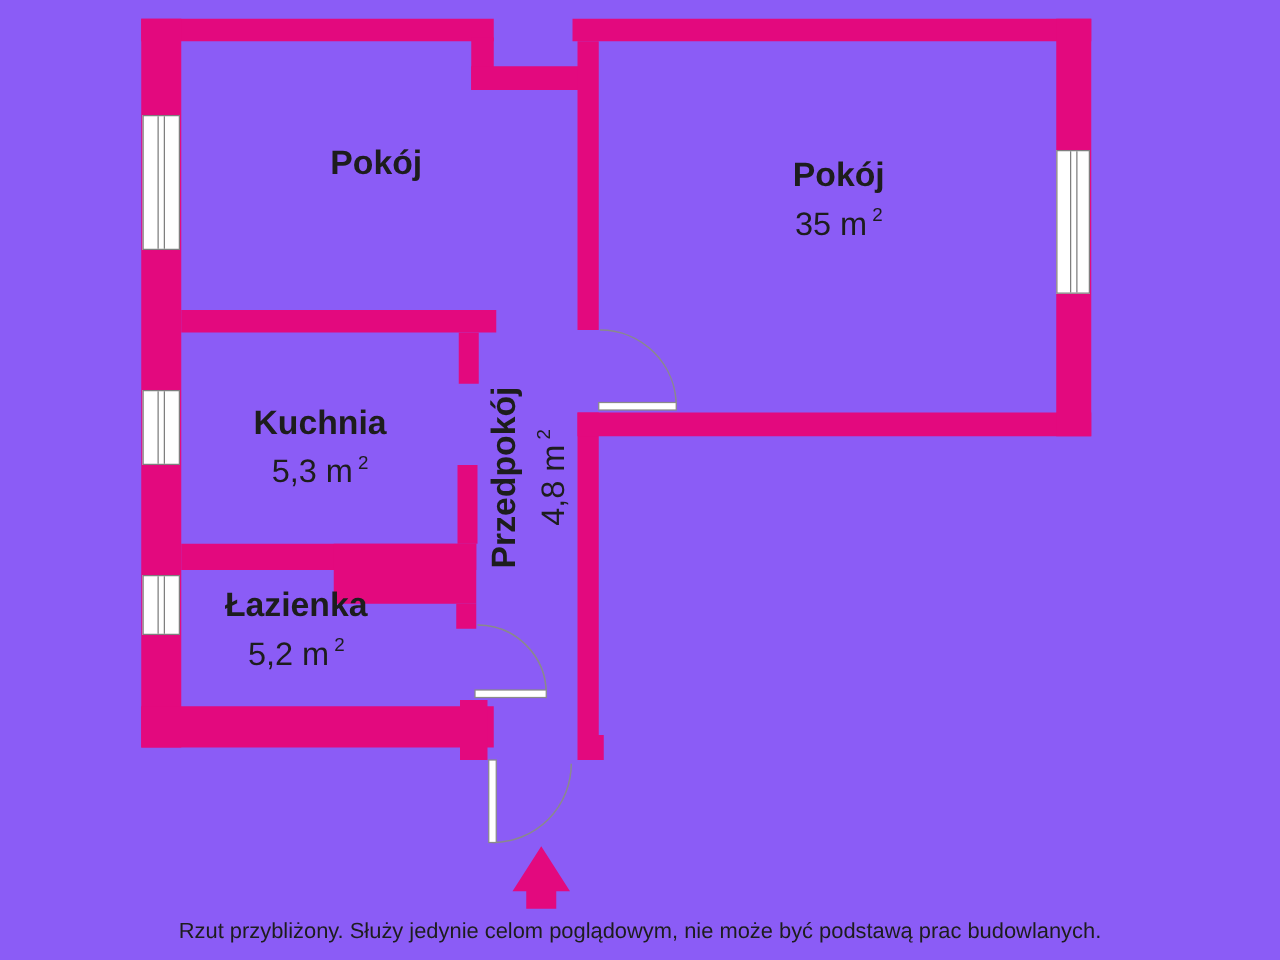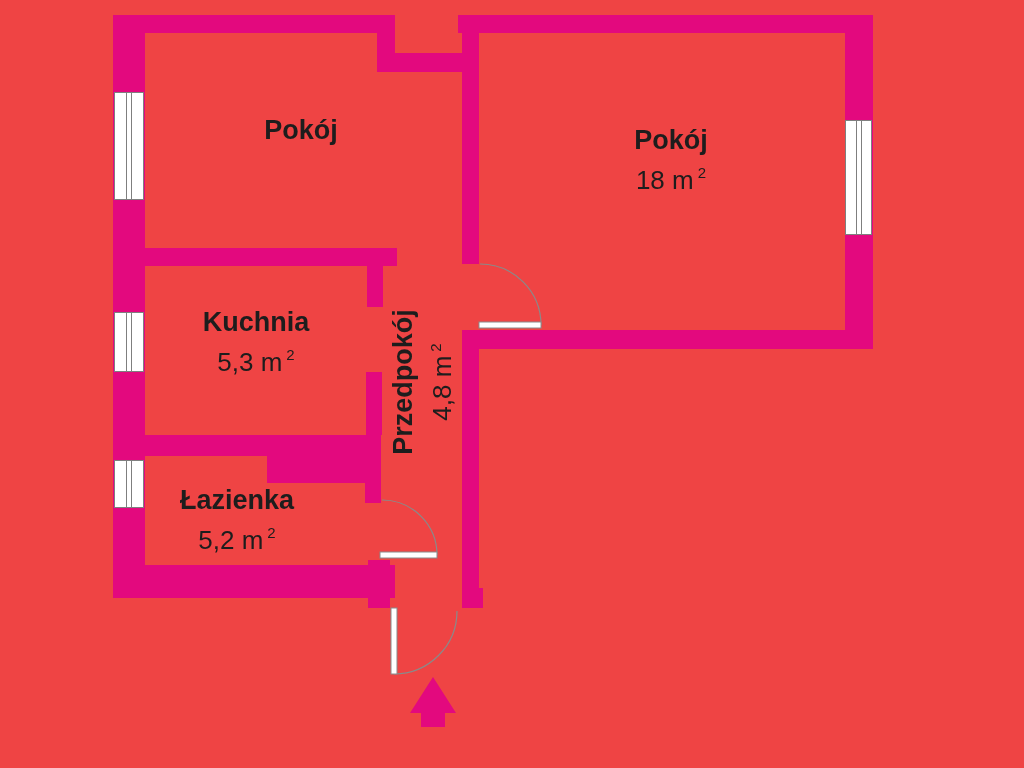--- a/index.html
+++ b/index.html
@@ -3,21 +3,21 @@
 <meta charset="utf-8">
 <style>
   :root{
     --wall:#e3097e;
     --door-line:#8a8a8a;
     --window-line:#7f7f7f;
     --text:#1d1d1d;
   }
   html,body{margin:0;padding:0;background:#fff;}
   .canvas{
-    position:relative;width:1024px;height:768px;background:#ef4444;
+    position:relative;width:1024px;height:768px;background:#8b5cf6;
     overflow:hidden;font-family:"Liberation Sans","DejaVu Sans",sans-serif;
   }
   .wall{position:absolute;background:var(--wall);}
   .window{
     position:absolute;background:#ffffff;border:1px solid var(--window-line);
     box-sizing:border-box;
   }
   .window .pane{
     position:absolute;top:0;bottom:0;width:1px;background:var(--window-line);
   }
@@ -92,32 +92,33 @@
     <rect x="391" y="608" width="6" height="66"></rect>
     <polygon points="433,677 456,713 445,713 445,727 421,727 421,713 410,713"></polygon>
   </svg>
 
   <div class="room-label" style="left:301px;top:114px">
     <div class="room-name">Pokój</div>
   </div>
 
   <div class="room-label" style="left:671px;top:124px">
     <div class="room-name">Pokój</div>
-    <div class="room-area"><span>18 m</span><sup>2</sup></div>
+    <div class="room-area"><span>35 m</span><sup>2</sup></div>
   </div>
 
-  <div class="room-label" style="left:256px;top:306px">
+  <div class="room-label" style="left:256px;top:322px">
     <div class="room-name">Kuchnia</div>
     <div class="room-area"><span>5,3 m</span><sup>2</sup></div>
   </div>
 
   <div class="room-label rotated" style="left:423px;top:382px">
     <div class="room-name">Przedpokój</div>
     <div class="room-area"><span>4,8 m</span><sup>2</sup></div>
   </div>
 
-  <div class="room-label" style="left:237px;top:484px">
+  <div class="room-label" style="left:237px;top:468px">
     <div class="room-name">Łazienka</div>
     <div class="room-area"><span>5,2 m</span><sup>2</sup></div>
   </div>
 
+  <div class="disclaimer">Rzut przybliżony. Służy jedynie celom poglądowym, nie może być podstawą prac budowlanych.</div>
 
 </div>
 
 </body></html>

